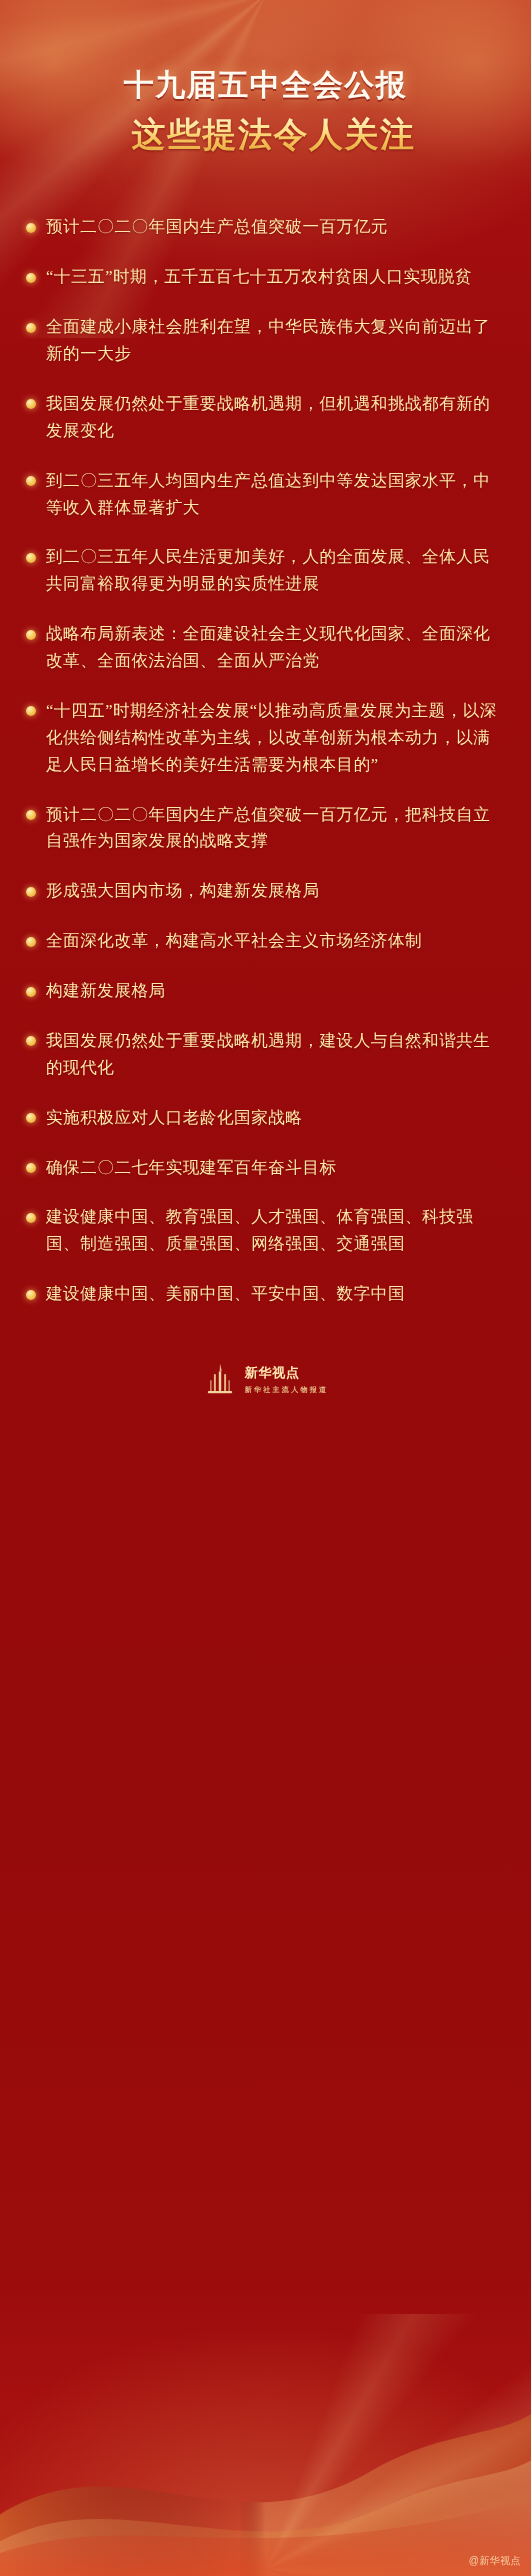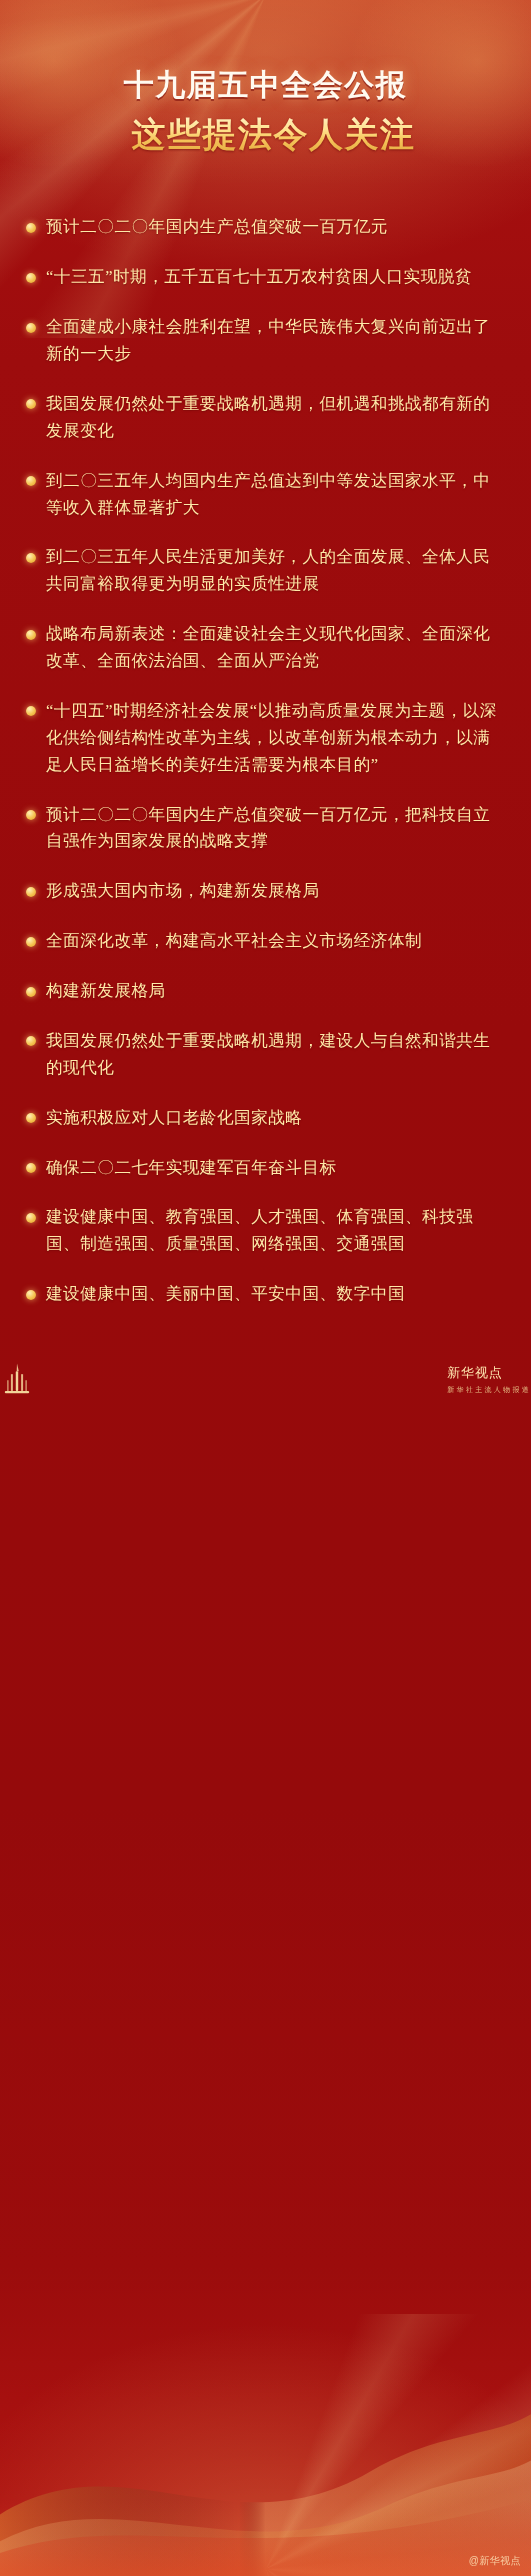--- a/index.html
+++ b/index.html
@@ -158,22 +158,23 @@
   }
   .footer {
     position: relative;
     z-index: 5;
     text-align: center;
     padding: 31px 0 20px 0;
   }
   .logo-wrap {
     display: flex;
     align-items: center;
-    justify-content: space-between;
+    justify-content: center;
     gap: 8px;
+    font-weight: bold;
   }
   .logo-mark {
     width: 34px;
     height: 35px;
   }
   .logo-texts {
     text-align: left;
   }
   .logo-main {
     font-size: 13px;

